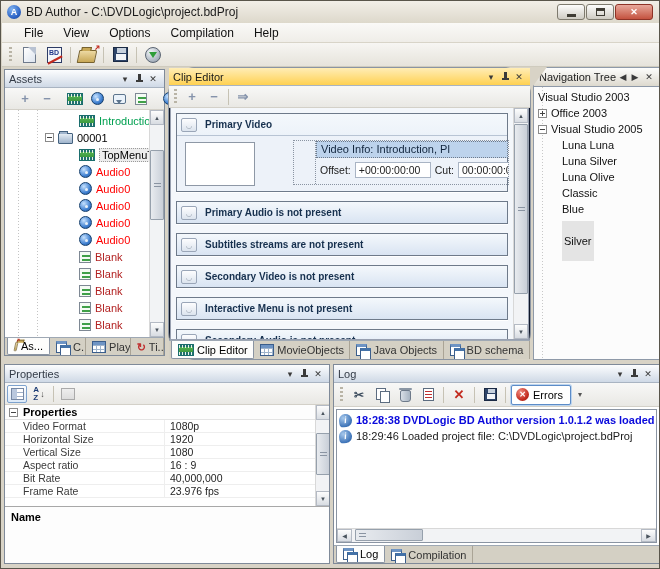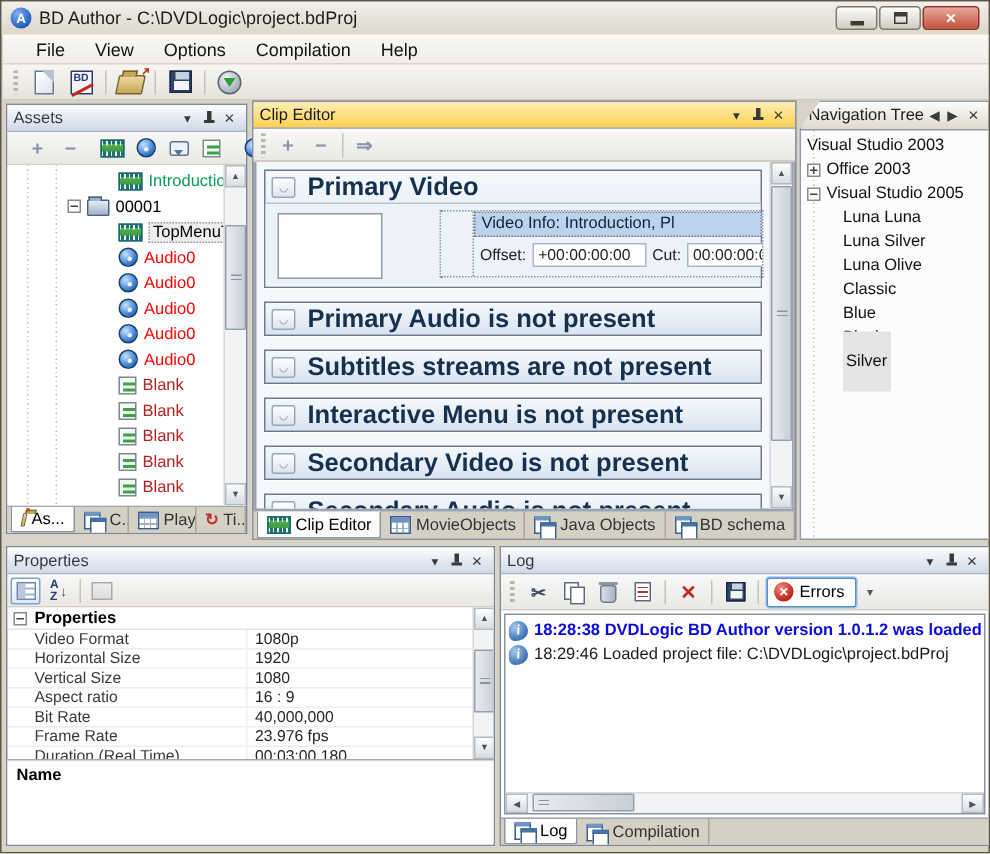--- a/index.html
+++ b/index.html
@@ -119,21 +119,21 @@
   .trow .sel-label { background:#EDEDED; border:1px dotted #9A9A9A; padding:0 2px; }
 
   
   #clip { left:166px; top:0; width:363px; height:293px; }
   .clip-body { position:relative; flex:1; background:#F4F7FB; border:1px solid #98A0B0; border-top:none; margin:0 1px; overflow:hidden; }
   .clip-inner { position:absolute; left:5px; top:5px; right:20px; }
   .section { border:1px solid #6E7A8A; box-shadow:0 1px 0 #fff; background:linear-gradient(#F4F8FC,#D9E4F2); margin-bottom:9px; }
   .sec-bar { height:21px; display:flex; align-items:center; gap:8px; padding:0 4px; }
   .sec-icon { width:16px; height:14px; border:1px solid #9AA6B8; border-radius:2px; background:linear-gradient(#FDFDFE,#DCE4EE);
     font-size:7px; color:#6E7A8A; text-align:center; line-height:13px; flex:0 0 auto; }
-  .sec-title { font-size:17px; font-weight:bold; color:#16304E; white-space:nowrap; }
+  .sec-title { font-size:10px; font-weight:bold; color:#16304E; white-space:nowrap; }
   .sec-body { height:56px; position:relative; background:#EDF2F9; border-top:1px solid #B8C4D4; }
   .thumb { position:absolute; left:8px; top:6px; width:70px; height:44px; background:#fff; border:1px solid #8E98A6; }
   .vi-box { position:absolute; left:116px; top:4px; right:-2px; bottom:6px; border:1px dotted #8A94A2; display:flex; }
   .vi-gutter { width:22px; border-right:1px dotted #8A94A2; }
   .vi-main { flex:1; overflow:hidden; }
   .vi-label { height:17px; background:#BDD3EC; border:1px dotted #6E7A8A; font-size:11px; color:#10243C; padding:1px 4px; white-space:nowrap; overflow:hidden; }
   .vi-fields { display:flex; align-items:center; gap:4px; padding:4px 2px 0 4px; white-space:nowrap; }
   .vi-fields label { font-size:10.5px; color:#222; }
   .vi-fields input { width:76px; height:16px; border:1px solid #A9B4C4; font-family:"Liberation Sans",sans-serif; font-size:10.5px; padding:0 3px; color:#222; }
 
@@ -353,21 +353,21 @@
             <span class="ic-table"></span>
             <span>Play...</span>
           </div>
         <div class="tab">
             <span class="ic-ti">↻</span>
             <span>Ti...</span>
           </div>
       </div>
     </div>
 
-    <div class="panel" id="clip" style="background:#a3a3a3;border-color:#8A94A2;">
+    <div class="panel" id="clip" style="background:#0f172a;border-color:#8A94A2;border-radius:28px;">
       <div class="p-head active">
         <span class="cap">Clip Editor</span>
         <span class="hb">▾</span>
         <span class="hb">
             <span class="ic-pin"></span>
           </span>
         <span class="hb">✕</span>
       </div>
       <div class="p-tools">
         <div class="grip"></div>
@@ -410,27 +410,27 @@
           </div>
           <div class="section">
             <div class="sec-bar">
               <span class="sec-icon">◡</span>
               <span class="sec-title">Subtitles streams are not present</span>
             </div>
           </div>
           <div class="section">
             <div class="sec-bar">
               <span class="sec-icon">◡</span>
-              <span class="sec-title">Interactive Menu is not present</span>
+              <span class="sec-title">Secondary Video is not present</span>
             </div>
           </div>
           <div class="section">
             <div class="sec-bar">
               <span class="sec-icon">◡</span>
-              <span class="sec-title">Secondary Video is not present</span>
+              <span class="sec-title">Interactive Menu is not present</span>
             </div>
           </div>
           <div class="section">
             <div class="sec-bar">
               <span class="sec-icon">◡</span>
               <span class="sec-title">Secondary Audio is not present</span>
             </div>
           </div>
         </div>
         <div class="sbv">
@@ -546,24 +546,20 @@
               <span class="pg-val">16 : 9</span>
             </div>
           <div class="pg-row">
               <span class="pg-name">Bit Rate</span>
               <span class="pg-val">40,000,000</span>
             </div>
           <div class="pg-row">
               <span class="pg-name">Frame Rate</span>
               <span class="pg-val">23.976 fps</span>
             </div>
-          <div class="pg-row">
-              <span class="pg-name">Duration (Real Time)</span>
-              <span class="pg-val">00:03:00.180</span>
-            </div>
 
         </div>
         <div class="sbv" style="width:14px">
           <div class="sb-arrow" style="top:0">▲</div>
           <div class="sb-thumb" style="top:28px;height:42px"></div>
           <div class="sb-arrow" style="bottom:0">▼</div>
         </div>
       </div>
       <div class="prop-foot">
         <span>Name</span>

